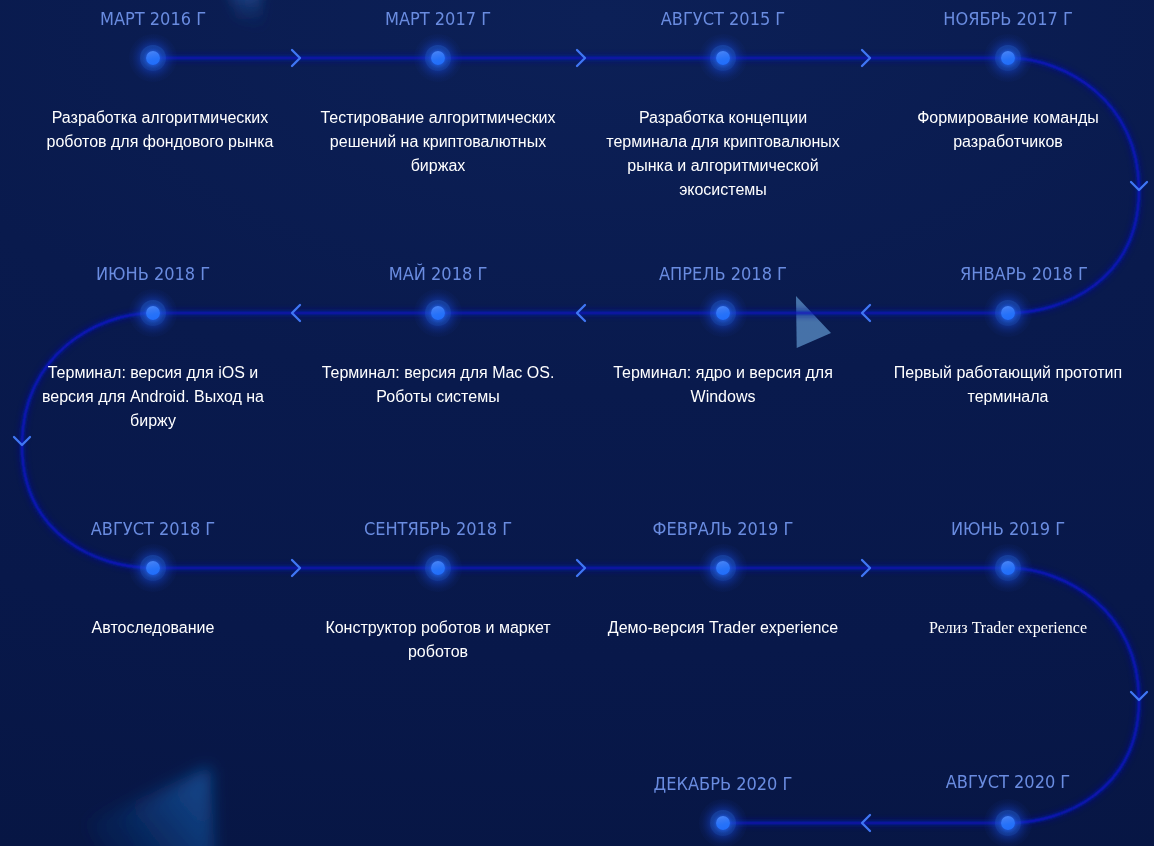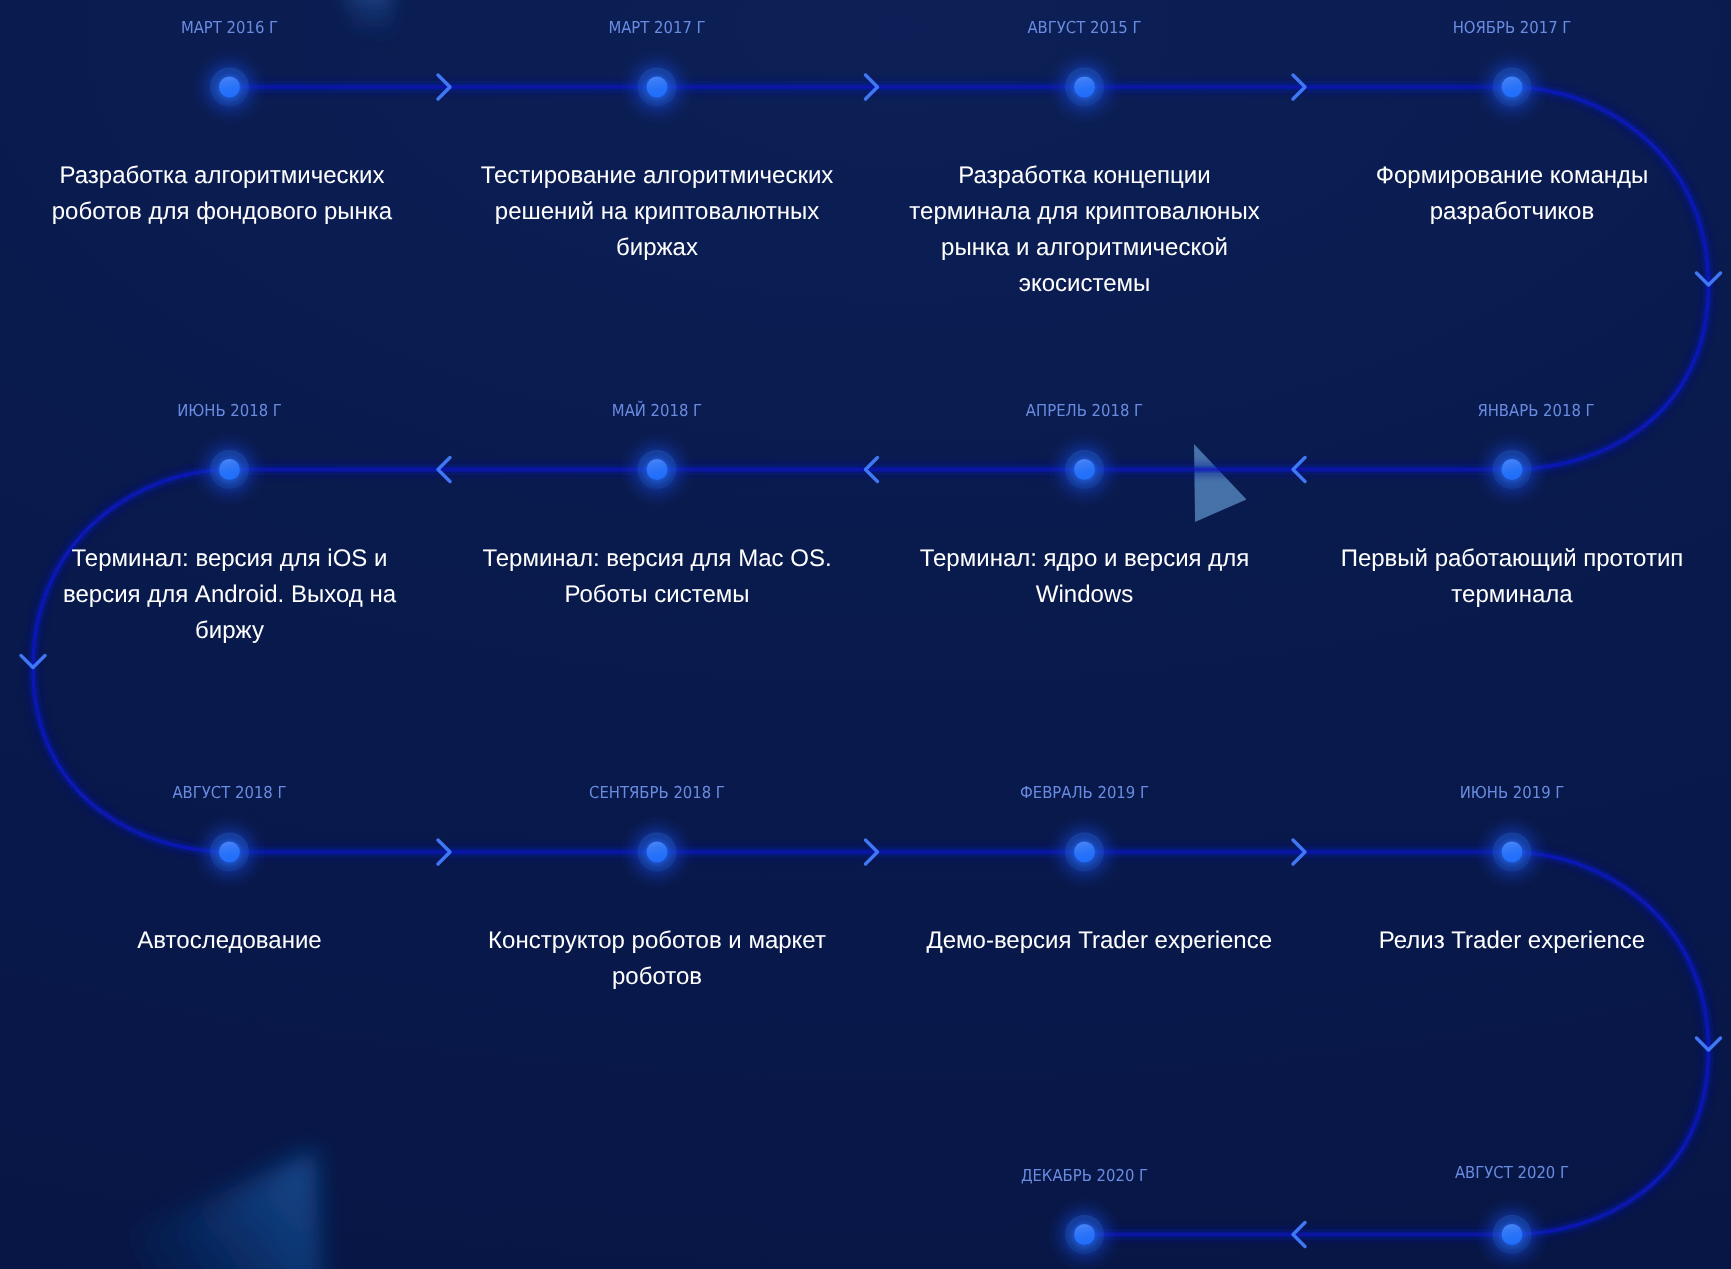--- a/index.html
+++ b/index.html
@@ -47,21 +47,21 @@
       rgba(38,104,208,0.15) 78%,
       rgba(28,84,186,0.0) 100%);
   }
   .node .core {
     position:absolute; left:17px; top:17px; width:14px; height:14px; border-radius:50%;
     background:linear-gradient(168deg, #4e8af7 0%, #3a7bf6 26%, #2672f9 58%, #1f6cfb 100%);
     box-shadow:0 0 3px 1px rgba(40,110,250,0.5);
   }
 
   
-  .date { position:absolute; color:#6a8ce0; font-size:11px; letter-spacing:0px;
+  .date { position:absolute; color:#6a8ce0; font-size:18px; letter-spacing:0px;
           font-family:"DejaVu Sans", sans-serif; font-stretch:condensed;
           transform:translateX(-50%); white-space:nowrap; line-height:14px; }
   .desc { position:absolute; color:#fff; font-size:16px; line-height:24px;
           text-align:center; transform:translateX(-50%); width:250px; }
 </style>
 </head>
 <body>
 
 <div id="stage">
   <div class="bg-base"></div>
@@ -158,21 +158,21 @@
         <path d="M 1131 182 L 1139 190 L 1147 182" fill="none" stroke="#4077f5" stroke-width="2.3" stroke-linecap="round" stroke-linejoin="round"></path>
         <path d="M 153 313 C 97 313 22 354.985 22 445 C 22 535.015 97 568 153 568" fill="none" stroke="#0d18dc" stroke-width="2" filter="url(#glowSm)"></path>
         <path d="M 14 437 L 22 445 L 30 437" fill="none" stroke="#4077f5" stroke-width="2.3" stroke-linecap="round" stroke-linejoin="round"></path>
         <path d="M 1008 568 C 1064 568 1139 609.985 1139 700 C 1139 790.015 1064 823 1008 823" fill="none" stroke="#0d18dc" stroke-width="2" filter="url(#glowSm)"></path>
         <path d="M 1131 692 L 1139 700 L 1147 692" fill="none" stroke="#4077f5" stroke-width="2.3" stroke-linecap="round" stroke-linejoin="round"></path>
       </g>
   </svg>
 
   <div id="overlay">
       <div class="date" style="left: 153px; top: 12px;">МАРТ 2016 Г</div>
-      <div class="desc" style="left: 148px; top: 106px;">Разработка алгоритмических роботов для фондового рынка</div>
+      <div class="desc" style="left: 160px; top: 106px;">Разработка алгоритмических роботов для фондового рынка</div>
       <div class="node" style="left: 153px; top: 58px;">
         <div class="halo"></div>
         <div class="ring"></div>
         <div class="core"></div>
       </div>
       <div class="date" style="left: 438px; top: 12px;">МАРТ 2017 Г</div>
       <div class="desc" style="left: 438px; top: 106px;">Тестирование алгоритмических решений на криптовалютных биржах</div>
       <div class="node" style="left: 438px; top: 58px;">
         <div class="halo"></div>
         <div class="ring"></div>
@@ -228,28 +228,28 @@
         <div class="core"></div>
       </div>
       <div class="date" style="left: 438px; top: 522px;">СЕНТЯБРЬ 2018 Г</div>
       <div class="desc" style="left: 438px; top: 616px;">Конструктор роботов и маркет роботов</div>
       <div class="node" style="left: 438px; top: 568px;">
         <div class="halo"></div>
         <div class="ring"></div>
         <div class="core"></div>
       </div>
       <div class="date" style="left: 723px; top: 522px;">ФЕВРАЛЬ 2019 Г</div>
-      <div class="desc" style="left: 723px; top: 616px; text-align: right;">Демо-версия Trader experience</div>
+      <div class="desc" style="left: 723px; top: 616px;">Демо-версия Trader experience</div>
       <div class="node" style="left: 723px; top: 568px;">
         <div class="halo"></div>
         <div class="ring"></div>
         <div class="core"></div>
       </div>
       <div class="date" style="left: 1008px; top: 522px;">ИЮНЬ 2019 Г</div>
-      <div class="desc" style="left: 1008px; top: 616px;">Релиз Trader experience</div>
+      <div class="desc" style="left: 1008px; top: 616px; font-family: Liberation Serif, serif;">Релиз Trader experience</div>
       <div class="node" style="left: 1008px; top: 568px;">
         <div class="halo"></div>
         <div class="ring"></div>
         <div class="core"></div>
       </div>
       <div class="date" style="left: 723px; top: 777px; text-align: center;">ДЕКАБРЬ 2020 Г</div>
       <div class="node" style="left: 723px; top: 823px;">
         <div class="halo"></div>
         <div class="ring"></div>
         <div class="core"></div>

